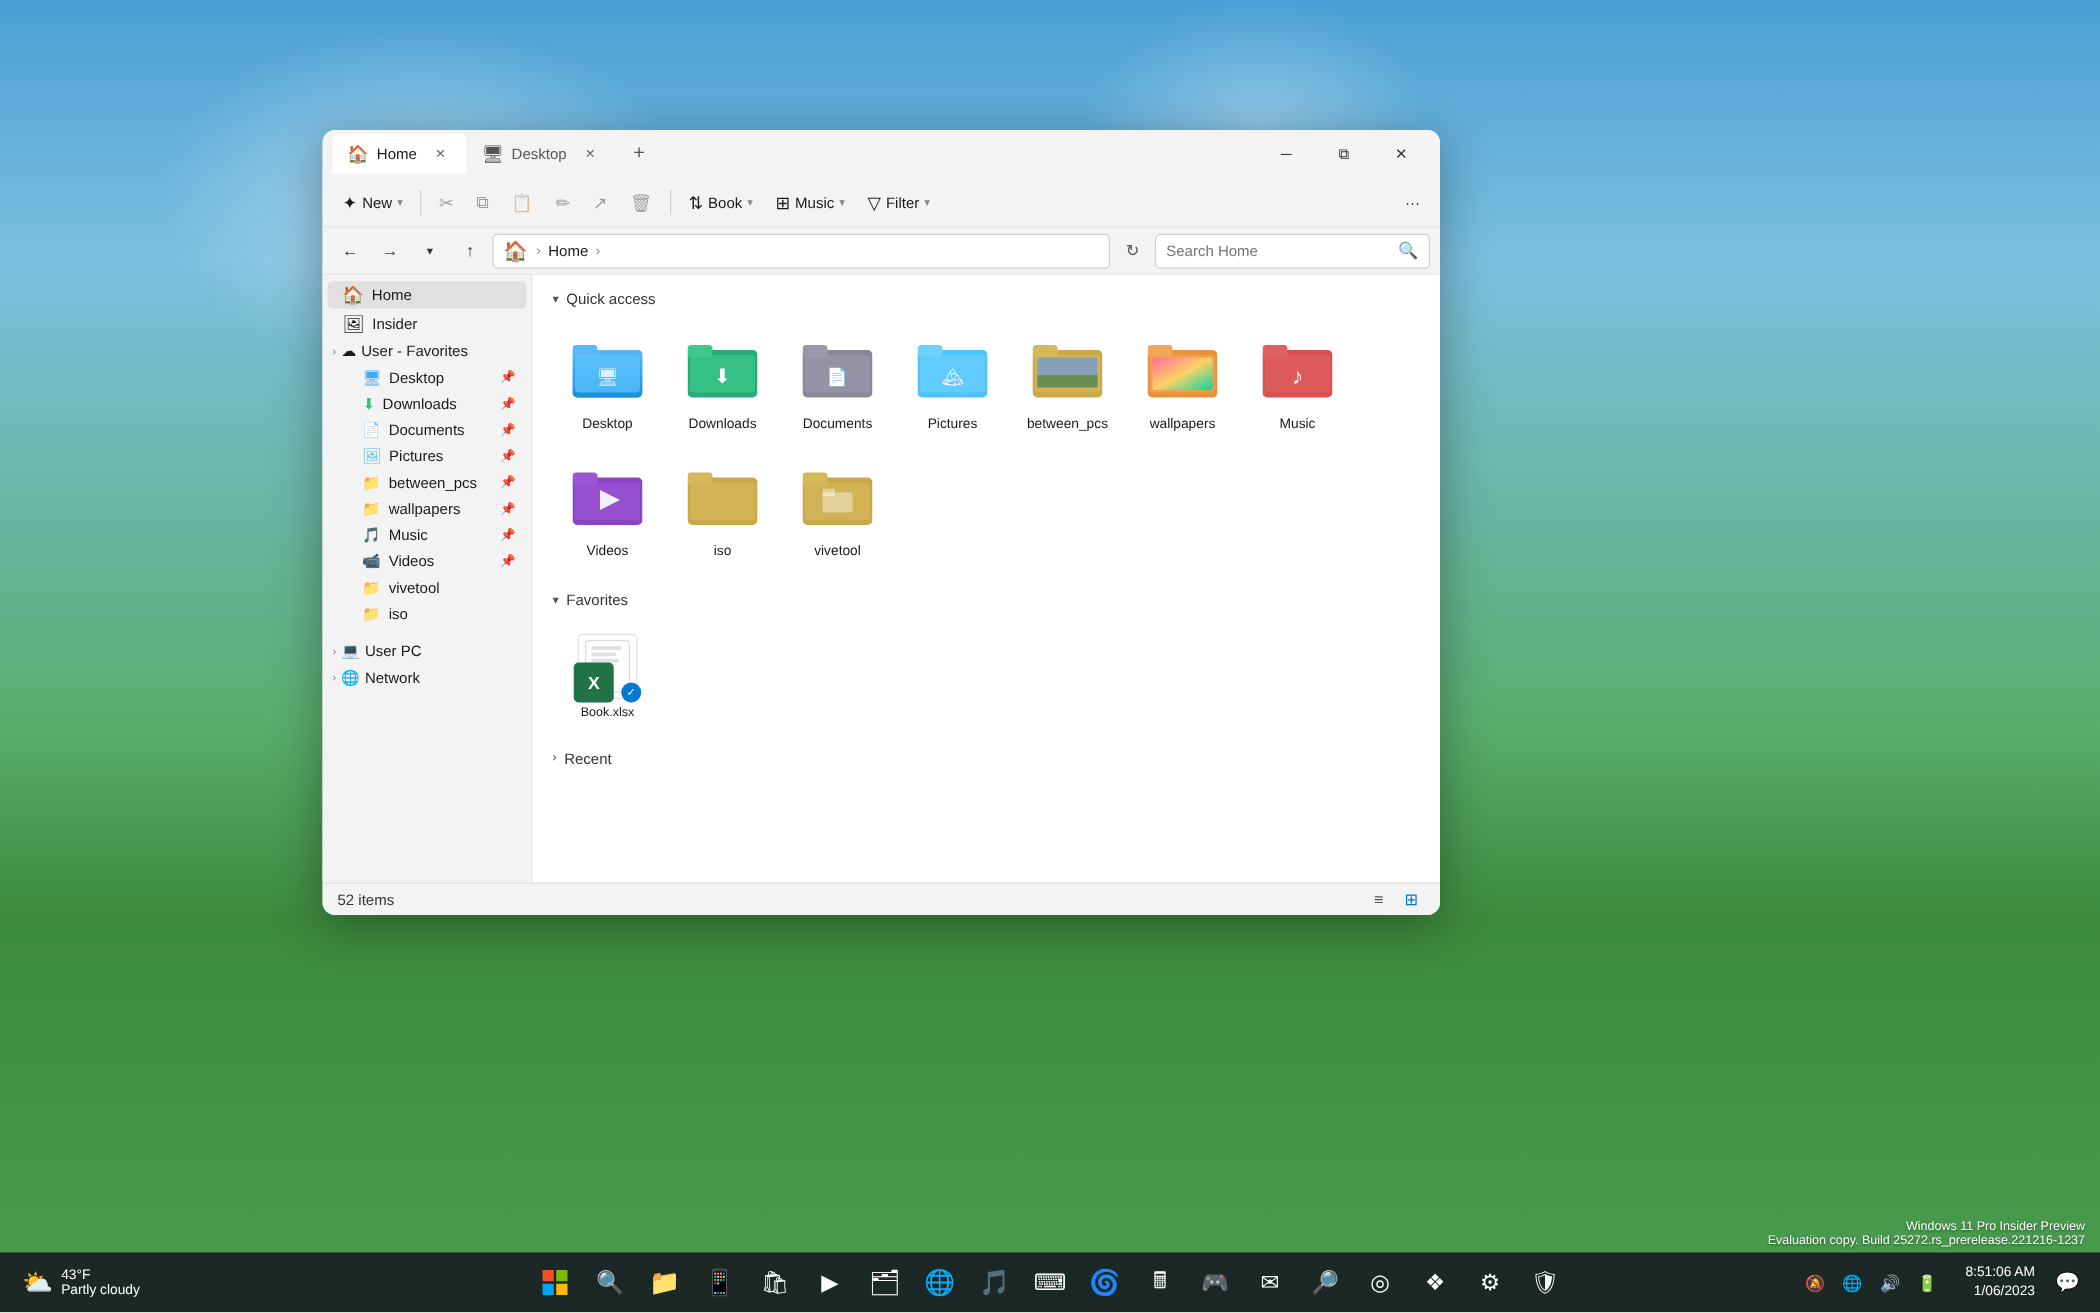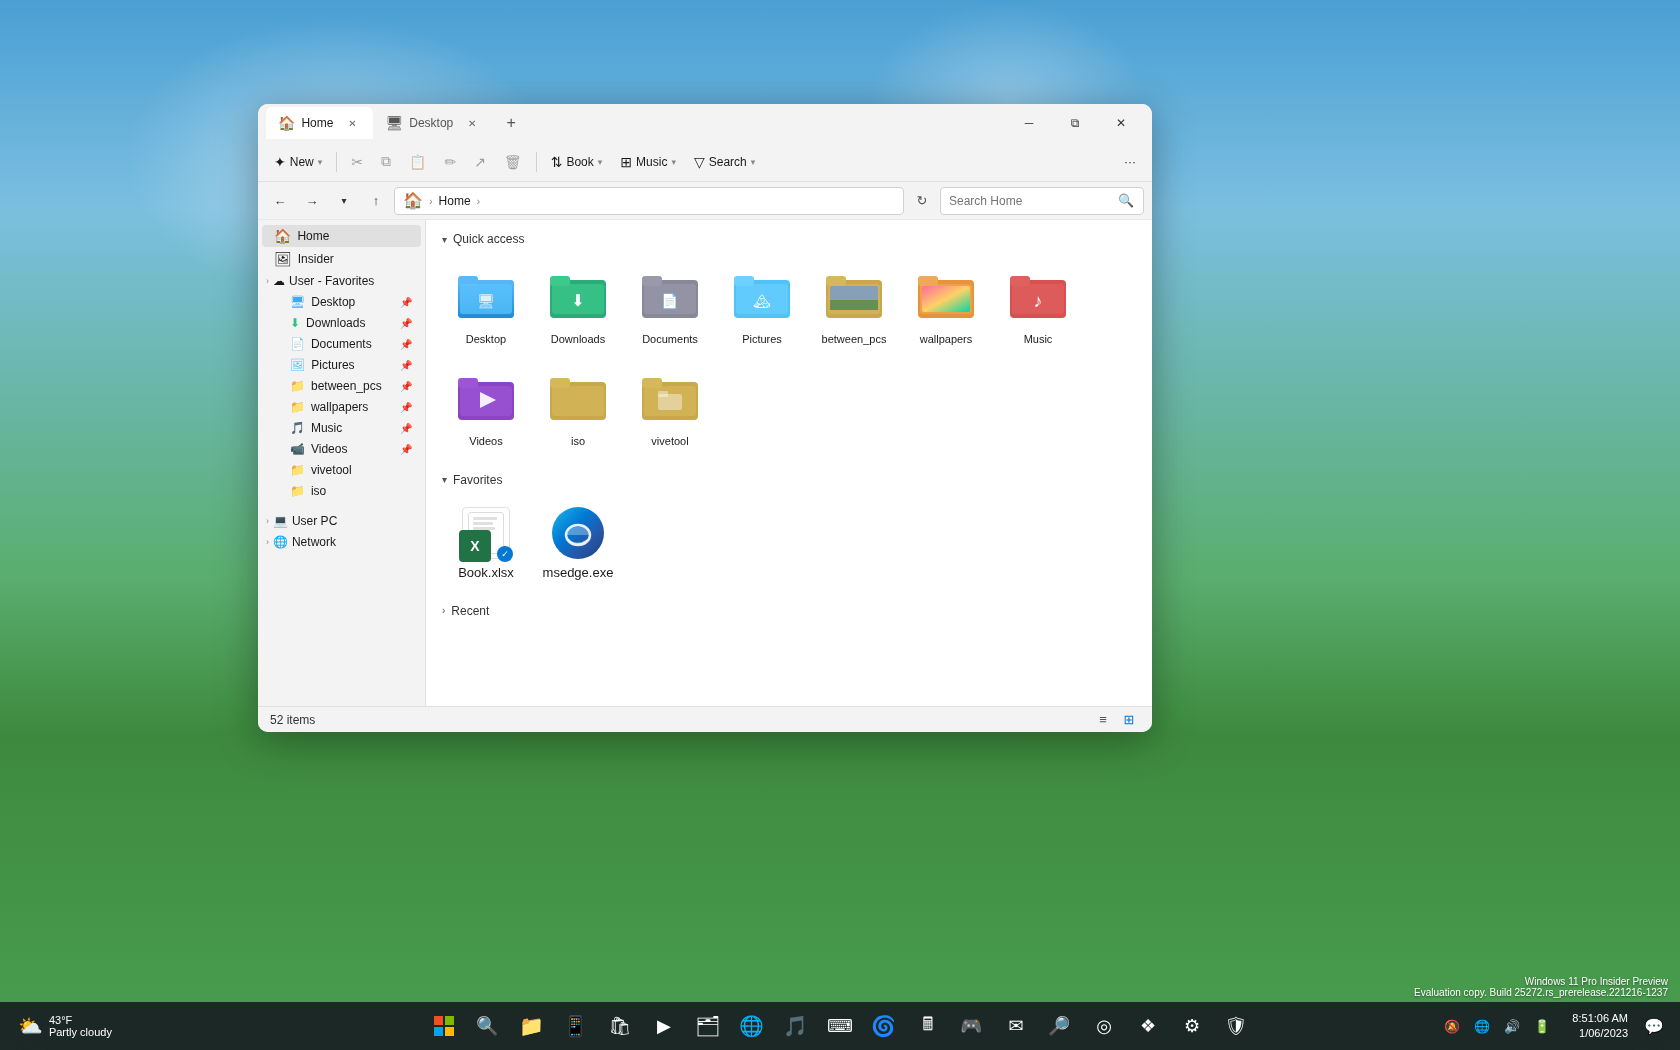--- a/index.html
+++ b/index.html
@@ -236,21 +236,21 @@
       height: 28px;
       display: flex;
       align-items: center;
       justify-content: center;
       border-radius: 4px;
       cursor: pointer;
       font-size: 13px;
       color: #555;
     }
     .search-box {
-      width: 204px;
+      width: 220px;
       height: 28px;
       background: white;
       border: 1px solid #d0d0d0;
       border-radius: 4px;
       display: flex;
       align-items: center;
       padding: 0 8px;
       gap: 4px;
     }
     .search-box input {
@@ -409,21 +409,21 @@
     }
     .file-icon-wrap {
       width: 56px;
       height: 56px;
       display: flex;
       align-items: center;
       justify-content: center;
       position: relative;
     }
     .file-label {
-      font-size: 13px;
+      font-size: 10px;
       color: #1a1a1a;
       margin-top: 4px;
     }
 
     .excel-icon {
       width: 48px;
       height: 52px;
       background: white;
       border: 1px solid #e0e0e0;
       border-radius: 4px;
@@ -566,21 +566,21 @@
       <span>Book</span>
       <span style="font-size:9px;color:#888">▾</span>
     </div>
     <div class="toolbar-btn">
       <span class="toolbar-icon">⊞</span>
       <span>Music</span>
       <span style="font-size:9px;color:#888">▾</span>
     </div>
     <div class="toolbar-btn">
       <span class="toolbar-icon">▽</span>
-      <span>Search</span>
+      <span>Filter</span>
       <span style="font-size:9px;color:#888">▾</span>
     </div>
     <div class="toolbar-btn" style="margin-left:auto">
       <span>···</span>
     </div>
   </div>
 
   <div class="nav-bar">
     <div class="nav-btn">←</div>
     <div class="nav-btn">→</div>
@@ -844,33 +844,20 @@
                 <div style="width:20px;height:3px;background:#e0e0e0;border-radius:1px"></div>
                 <div style="width:22px;height:3px;background:#e0e0e0;border-radius:1px"></div>
               </div>
               <div class="excel-bg">X</div>
               <div class="check-badge">✓</div>
             </div>
           </div>
           <span class="file-label">Book.xlsx</span>
         </div>
 
-        <div class="file-item">
-          <div class="file-icon-wrap">
-            <div class="edge-icon">
-              <svg width="32" height="32" viewBox="0 0 32 32">
-
-                <ellipse cx="16" cy="18" rx="12" ry="10" fill="none" stroke="rgba(255,255,255,0.9)" stroke-width="2.5"></ellipse>
-                <path d="M4 18 Q8 8 20 10 Q28 12 28 18" fill="rgba(255,255,255,0.3)" stroke="none"></path>
-                <path d="M6 22 Q10 28 20 26 L28 22" fill="none" stroke="rgba(255,255,255,0.7)" stroke-width="1.5"></path>
-              </svg>
-            </div>
-          </div>
-          <span class="file-label">msedge.exe</span>
-        </div>
 
       </div>
 
       <div class="section-header">
         <span class="section-chevron">›</span>
         <span>Recent</span>
       </div>
 
     </div>
   </div>

